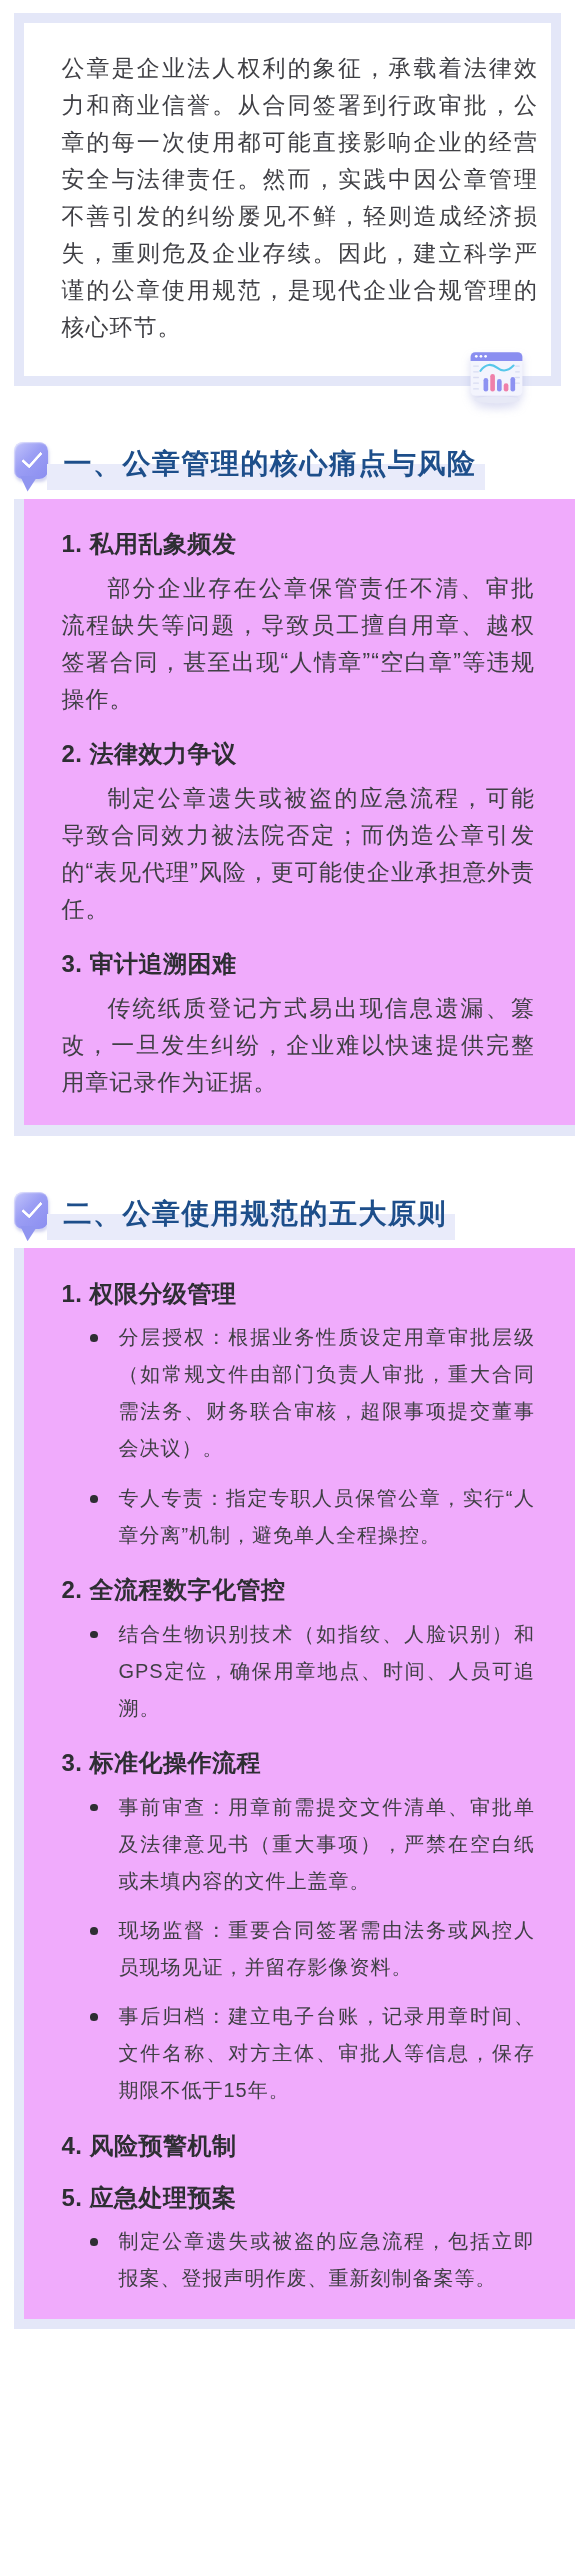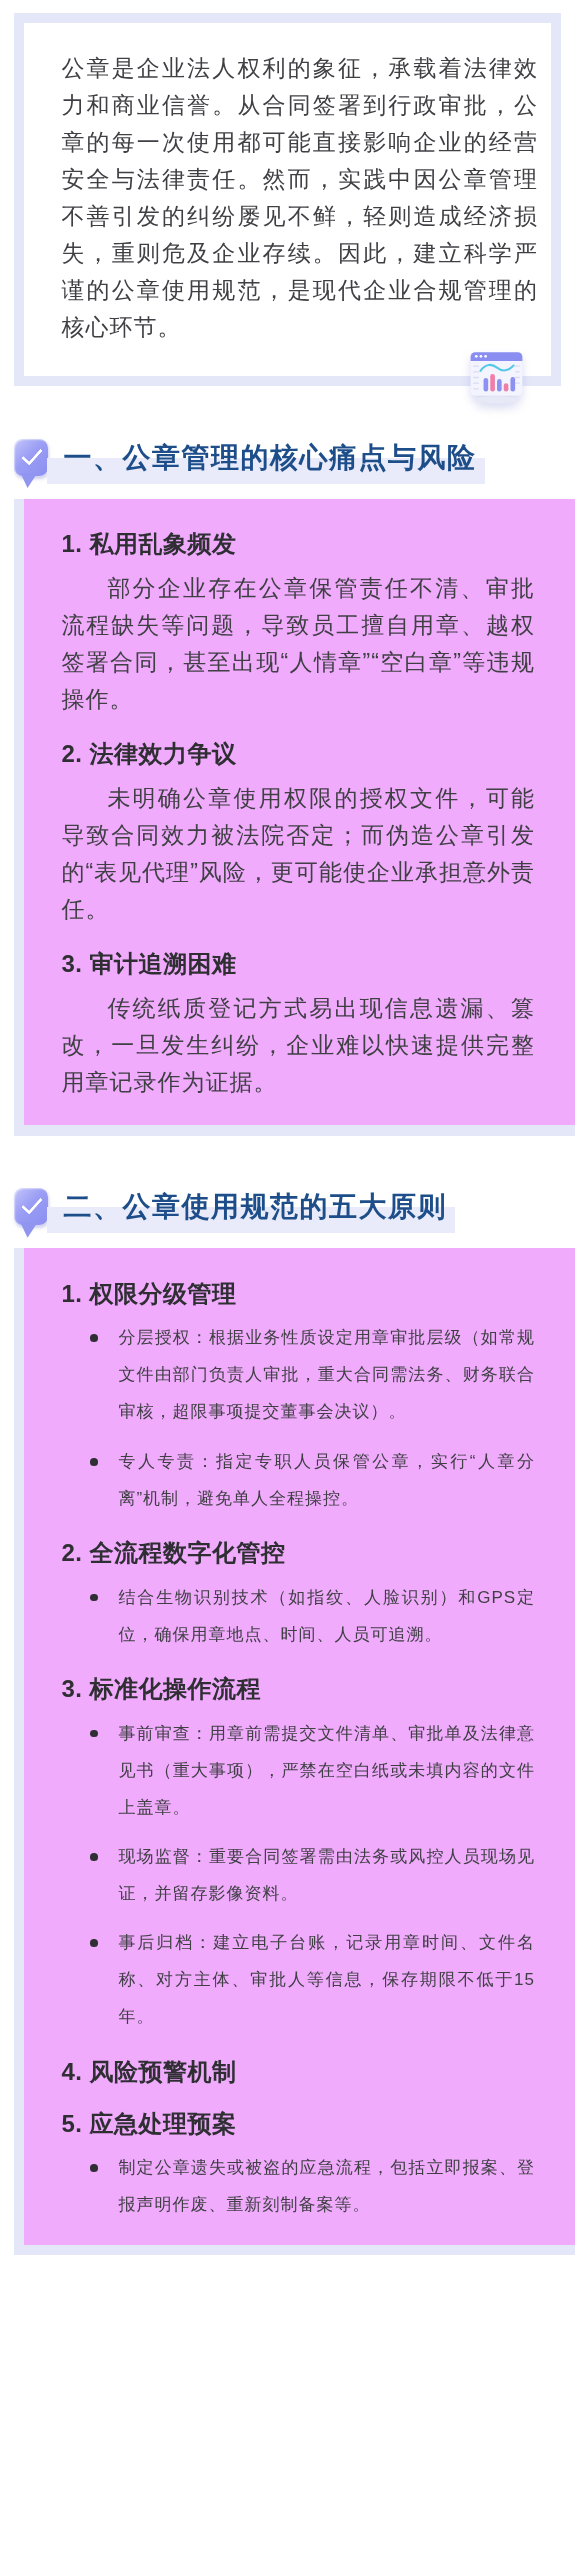--- a/index.html
+++ b/index.html
@@ -36,21 +36,21 @@
     width:58px;
     height:56px;
     filter:drop-shadow(0 5.2px 4.1px rgba(130,135,210,0.30));
   }
   
   .section-heading{
     position:relative;
     margin:49px 0 19.6px 14px;
     height:44px;
     display:flex;
-    align-items:center;
+    align-items:flex-end;
   }
   .badge{
     position:relative;
     width:34px;
     height:37px;
     border-radius:8.8px;
     background:linear-gradient(135deg,#c3c5fb 0%,#9b9ef4 45%,#8b8ef0 100%);
     box-shadow:inset 1px 1px 1.5px rgba(255,255,255,.55), 1px 2.1px 3.1px rgba(120,125,210,.35);
     flex:0 0 auto;
   }
@@ -130,21 +130,21 @@
   .content-block p.indent{ text-indent:2em; }
   .content-block ul{
     list-style:none;
     margin:2.1px 0 0 0;
     padding:0;
   }
   .content-block li{
     position:relative;
     margin:0 0 12.4px 0;
     padding-left:57px;
-    font-size:17px;
+    font-size:20px;
     line-height:37px;
     letter-spacing:1px;
     text-align:justify;
     color:#3f3f44;
   }
   .content-block li:last-child{ margin-bottom:0; }
   .content-block li::before{
     content:"";
     position:absolute;
     left:29px;
@@ -197,21 +197,21 @@
       <span class="badge">
         <span class="check"></span>
         <span class="tail"></span>
       </span>
       <h2 class="heading-text"><span class="hl">一、公章管理的核心痛点与风险</span></h2>
     </div>
     <div class="content-block">
           <h3>1. 私用乱象频发</h3>
           <p class="indent">部分企业存在公章保管责任不清、审批流程缺失等问题，导致员工擅自用章、越权签署合同，甚至出现“人情章”“空白章”等违规操作。</p>
           <h3>2. 法律效力争议</h3>
-          <p class="indent">未明确公章使用权限的授权文件，可能导致合同效力被法院否定；而伪造公章引发的“表见代理”风险，更可能使企业承担意外责任。</p>
+          <p class="indent">制定公章遗失或被盗的应急流程，可能导致合同效力被法院否定；而伪造公章引发的“表见代理”风险，更可能使企业承担意外责任。</p>
           <h3>3. 审计追溯困难</h3>
           <p class="indent">传统纸质登记方式易出现信息遗漏、篡改，一旦发生纠纷，企业难以快速提供完整用章记录作为证据。</p>
         </div>
   </section>
 
   <section class="doc-section">
     <div class="section-heading">
       <span class="badge">
         <span class="check"></span>
         <span class="tail"></span>

